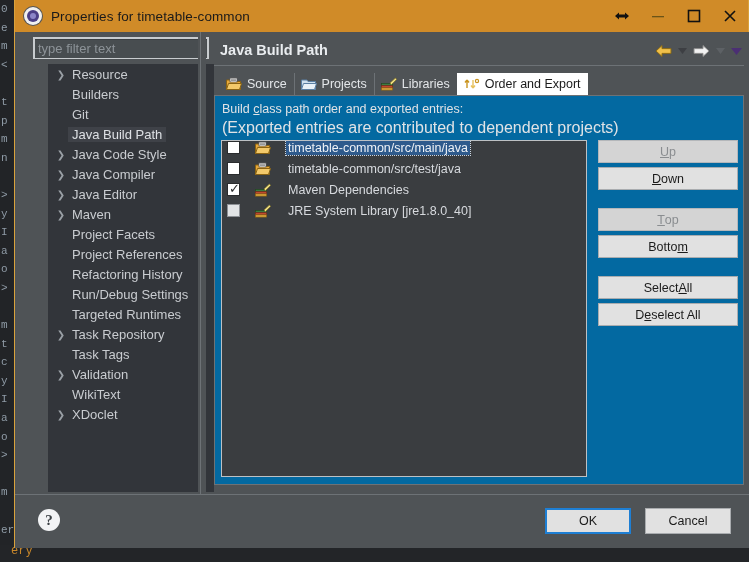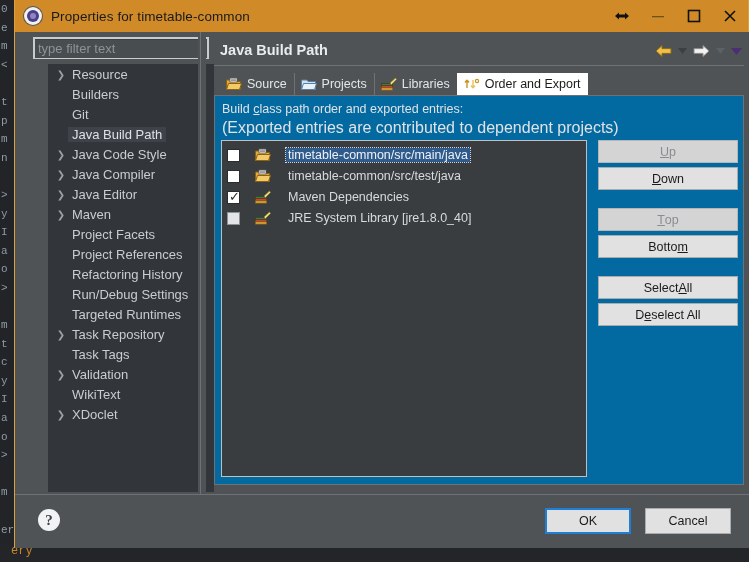--- a/index.html
+++ b/index.html
@@ -194,21 +194,21 @@
   }
   .mnem { text-decoration: underline; }
 
   #entry-list {
     position: absolute; left: 6px; top: 44px; width: 366px; height: 337px;
     background: #3a3d40;
     border: 1px solid #bdc1c4;
     overflow: hidden;
   }
   .entry-row {
-    height: 21px; display: flex; align-items: flex-end;
+    height: 21px; display: flex; align-items: flex-start;
     padding-left: 5px; gap: 15px;
     color: #d7dade; font-size: 12.5px; white-space: nowrap;
   }
   .cbox {
     width: 13px; height: 13px; flex: 0 0 13px;
     background: #ffffff; border: 1px solid #2a2c2e;
     position: relative;
   }
   .cbox.dim { background: #e2e4e6; border-color: #8d9196; }
   .cbox .tick {

